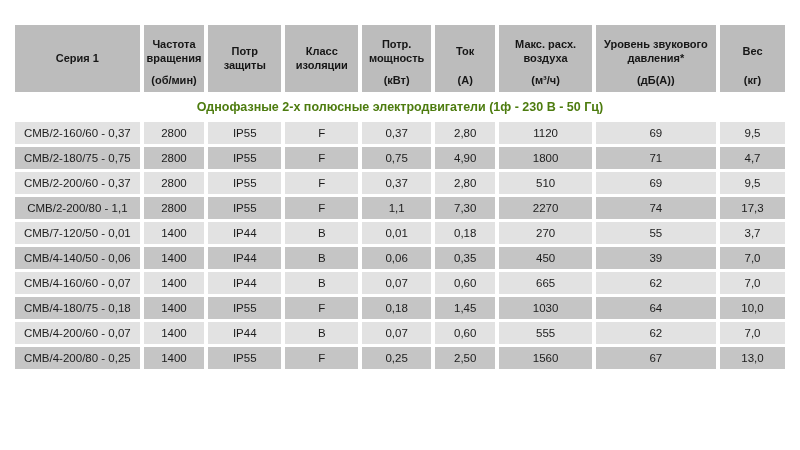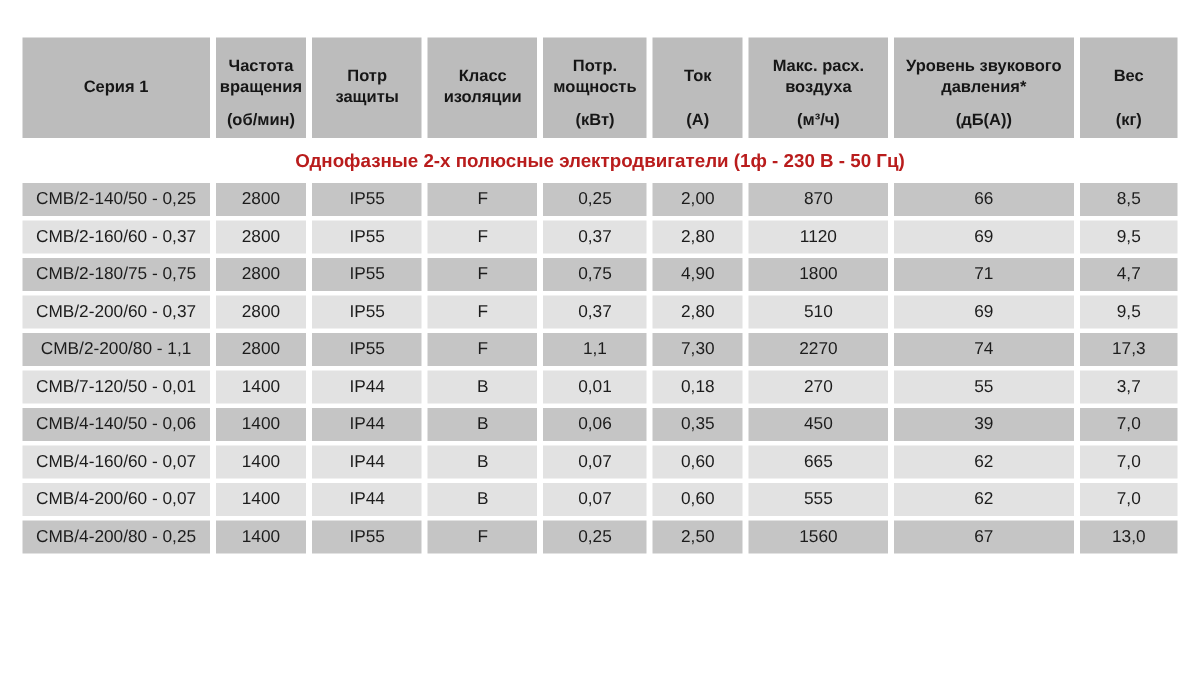--- a/index.html
+++ b/index.html
@@ -48,21 +48,21 @@
   }
   .hunit { flex: 0 0 auto; }
   .hunit:empty { display: none; }
   td.section-title {
     background: #ffffff;
     height: 20px;
     text-align: center;
     vertical-align: middle;
     font-size: 12.5px;
     font-weight: bold;
-    color: #b91c1c;
+    color: #4d7c0f;
     padding: 2px 0;
   }
   td.cell {
     height: 20px;
     text-align: center;
     vertical-align: middle;
     font-size: 11.5px;
     color: #1c1c1c;
     padding: 1px 2px;
     white-space: nowrap;
@@ -139,31 +139,20 @@
               <div class="hlabel">Вес</div>
               <div class="hunit">(кг)</div>
             </div>
           </th>
         </tr>
     </thead>
     <tbody>
         <tr>
           <td colspan="9" class="section-title">Однофазные 2-х полюсные электродвигатели (1ф - 230 В - 50 Гц)</td>
         </tr>
-        <tr class="dark">
-          <td class="cell">CMB/2-140/50 - 0,25</td>
-          <td class="cell">2800</td>
-          <td class="cell">IP55</td>
-          <td class="cell">F</td>
-          <td class="cell">0,25</td>
-          <td class="cell">2,00</td>
-          <td class="cell">870</td>
-          <td class="cell">66</td>
-          <td class="cell">8,5</td>
-        </tr>
         <tr class="light">
           <td class="cell">CMB/2-160/60 - 0,37</td>
           <td class="cell">2800</td>
           <td class="cell">IP55</td>
           <td class="cell">F</td>
           <td class="cell">0,37</td>
           <td class="cell">2,80</td>
           <td class="cell">1120</td>
           <td class="cell">69</td>
           <td class="cell">9,5</td>
@@ -227,20 +216,31 @@
           <td class="cell">CMB/4-160/60 - 0,07</td>
           <td class="cell">1400</td>
           <td class="cell">IP44</td>
           <td class="cell">B</td>
           <td class="cell">0,07</td>
           <td class="cell">0,60</td>
           <td class="cell">665</td>
           <td class="cell">62</td>
           <td class="cell">7,0</td>
         </tr>
+        <tr class="dark">
+          <td class="cell">CMB/4-180/75 - 0,18</td>
+          <td class="cell">1400</td>
+          <td class="cell">IP55</td>
+          <td class="cell">F</td>
+          <td class="cell">0,18</td>
+          <td class="cell">1,45</td>
+          <td class="cell">1030</td>
+          <td class="cell">64</td>
+          <td class="cell">10,0</td>
+        </tr>
         <tr class="light">
           <td class="cell">CMB/4-200/60 - 0,07</td>
           <td class="cell">1400</td>
           <td class="cell">IP44</td>
           <td class="cell">B</td>
           <td class="cell">0,07</td>
           <td class="cell">0,60</td>
           <td class="cell">555</td>
           <td class="cell">62</td>
           <td class="cell">7,0</td>

